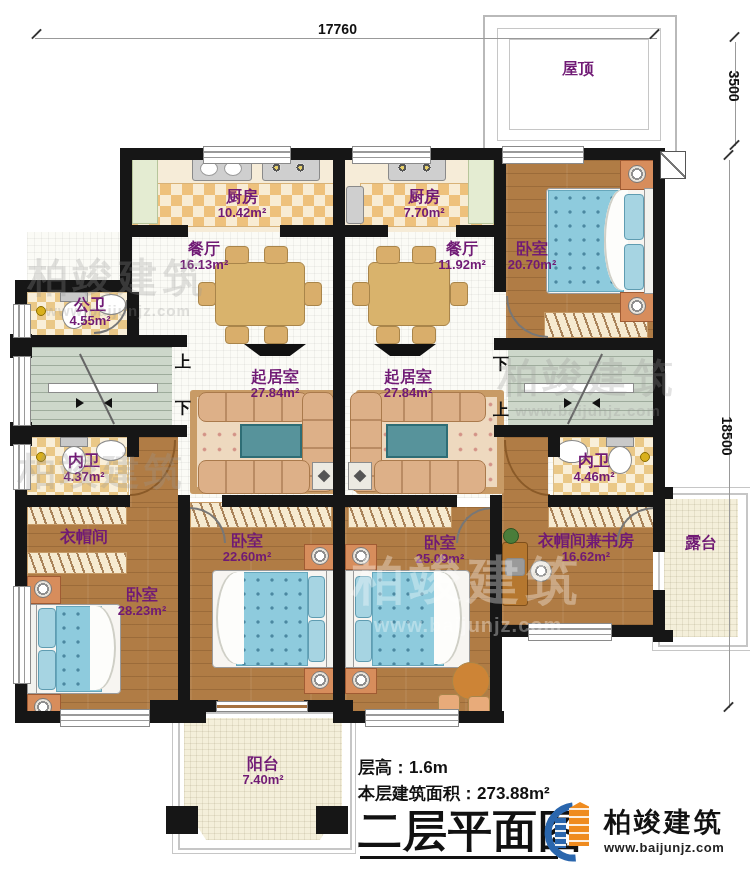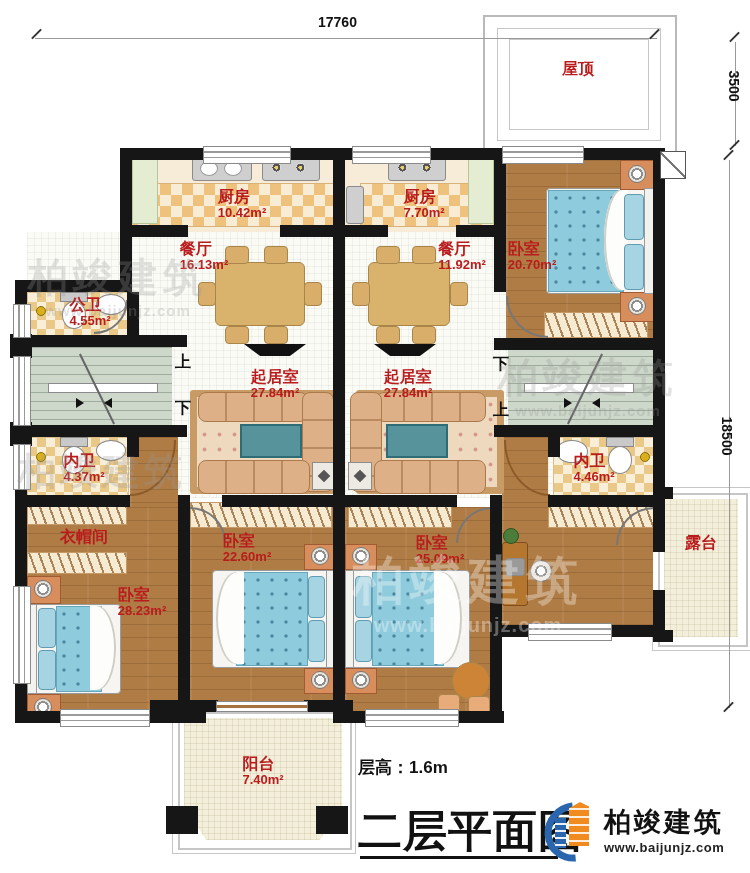--- a/index.html
+++ b/index.html
@@ -59,21 +59,21 @@
   .oval{position:absolute;z-index:4;background:#fff;border:1px solid #999;border-radius:50%;}
   .arc{position:absolute;z-index:4;border:0 solid #777;}
   .rail{position:absolute;z-index:3;background:#fff;border:1px solid #8a8a8a;}
   .diag{position:absolute;z-index:3;width:2px;background:#666;}
   .slider{position:absolute;z-index:6;background:linear-gradient(180deg,#fff 0 3px,#a5713f 3px 6px,#fff 6px);border:1px solid #888;}
   .flue{position:absolute;z-index:6;background:#fff;border:1px solid #555;
     background-image:linear-gradient(45deg,transparent 0 47%,#777 47% 53%,transparent 53%);}
   .roofrect{position:absolute;border:2px solid #b9b9b9;background:#fff;z-index:0;}
   .roofrect2{position:absolute;border:1px solid #c6c6c6;z-index:0;}
   
-  .rlabel{position:absolute;z-index:8;transform:translateX(-50%);text-align:left;color:#b91c1c;font-weight:bold;line-height:1.1;white-space:nowrap;}
+  .rlabel{position:absolute;z-index:8;transform:translateX(-50%);text-align:center;color:#701a75;font-weight:bold;line-height:1.1;white-space:nowrap;}
   .rname{font-size:16px;display:block;}
   .rarea{font-size:13px;display:block;}
   .stairlab{position:absolute;z-index:8;font-weight:bold;font-size:16px;color:#111;}
   .dimlab{position:absolute;z-index:8;font-weight:bold;font-size:14px;color:#111;}
   .dimline{position:absolute;background:#999;z-index:2;}
   .tick{position:absolute;width:13px;height:2px;background:#333;transform:rotate(-45deg);z-index:3;}
   .wm{position:absolute;z-index:9;pointer-events:none;font-weight:bold;text-align:center;line-height:1.25;color:rgba(150,150,150,.28);}
   .wm .wm-url{display:block;font-size:15px;letter-spacing:1px;}
   .wmw{color:rgba(255,255,255,.34);}
   .info{position:absolute;z-index:8;font-weight:bold;color:#111;font-size:17px;white-space:nowrap;}
@@ -83,21 +83,21 @@
   .tri{position:absolute;z-index:4;width:0;height:0;}
 </style>
 </head>
 <body>
 
 <div id="plan">
 
   <div class="dimline" style="left:35px;top:38px;width:622px;height:1px"></div>
   <div class="tick" style="left:30px;top:33px"></div>
   <div class="tick" style="left:648px;top:33px"></div>
-  <div class="dimlab" style="left:318px;top:14px">17760</div>
+  <div class="dimlab" style="left:318px;top:21px">17760</div>
 
   <div class="dimline" style="left:735px;top:42px;width:1px;height:104px"></div>
   <div class="tick" style="left:728px;top:36px"></div>
   <div class="tick" style="left:728px;top:144px"></div>
   <div class="dimlab" style="left:718px;top:78px;transform:rotate(90deg)">3500</div>
 
   <div class="dimline" style="left:729px;top:160px;width:1px;height:548px"></div>
   <div class="tick" style="left:722px;top:154px"></div>
   <div class="tick" style="left:722px;top:706px"></div>
   <div class="dimlab" style="left:708px;top:428px;transform:rotate(90deg)">18500</div>
@@ -394,20 +394,24 @@
     <span class="rarea">28.23m²</span>
   </div>
   <div class="rlabel" style="left:247px;top:532px">
     <span class="rname">卧室</span>
     <span class="rarea">22.60m²</span>
   </div>
   <div class="rlabel" style="left:440px;top:534px">
     <span class="rname">卧室</span>
     <span class="rarea">25.09m²</span>
   </div>
+  <div class="rlabel" style="left:586px;top:532px">
+    <span class="rname">衣帽间兼书房</span>
+    <span class="rarea">16.62m²</span>
+  </div>
   <div class="rlabel" style="left:701px;top:534px">
     <span class="rname">露台</span>
   </div>
   <div class="rlabel" style="left:263px;top:755px">
     <span class="rname">阳台</span>
     <span class="rarea">7.40m²</span>
   </div>
 
   <div class="wm" style="left:28px;top:252px;font-size:40px;letter-spacing:5px">
     <span>柏竣建筑</span>
@@ -419,20 +423,21 @@
   </div>
   <div class="wm" style="left:18px;top:448px;font-size:38px;letter-spacing:4px">
     <span>柏竣建筑</span>
   </div>
   <div class="wm wmw" style="left:352px;top:548px;font-size:52px;letter-spacing:6px">
     <span>柏竣建筑</span>
     <span class="wm-url" style="font-size:20px">www.baijunjz.com</span>
   </div>
 
   <div class="info" style="left:358px;top:756px">层高：1.6m</div>
+  <div class="info" style="left:358px;top:782px">本层建筑面积：273.88m²</div>
   <div class="title" style="left:358px;top:802px">二层平面图</div>
   <div class="abs" style="left:360px;top:856px;width:198px;height:3px;background:#111;z-index:8"></div>
 
   <div class="abs" style="left:545px;top:798px;width:56px;height:58px;z-index:8">
     <div class="abs" style="left:0;top:4px;width:44px;height:46px;border-radius:50%;border:7px solid #2a66ad;border-top-color:transparent;border-right-color:transparent;transform:rotate(40deg)"></div>
     <div class="abs" style="left:24px;top:4px;width:20px;height:44px;background:#ef8b1f;clip-path:polygon(0 14%,55% 0,100% 10%,100% 100%,0 100%);background-image:repeating-linear-gradient(180deg,transparent 0 6px,rgba(255,255,255,.85) 6px 8px)"></div>
     <div class="abs" style="left:10px;top:20px;width:11px;height:30px;background:#2a66ad;background-image:repeating-linear-gradient(180deg,transparent 0 5px,rgba(255,255,255,.9) 5px 7px)"></div>
   </div>
   <div class="brandname" style="left:604px;top:804px">柏竣建筑</div>
   <div class="brandurl" style="left:604px;top:840px">www.baijunjz.com</div>

